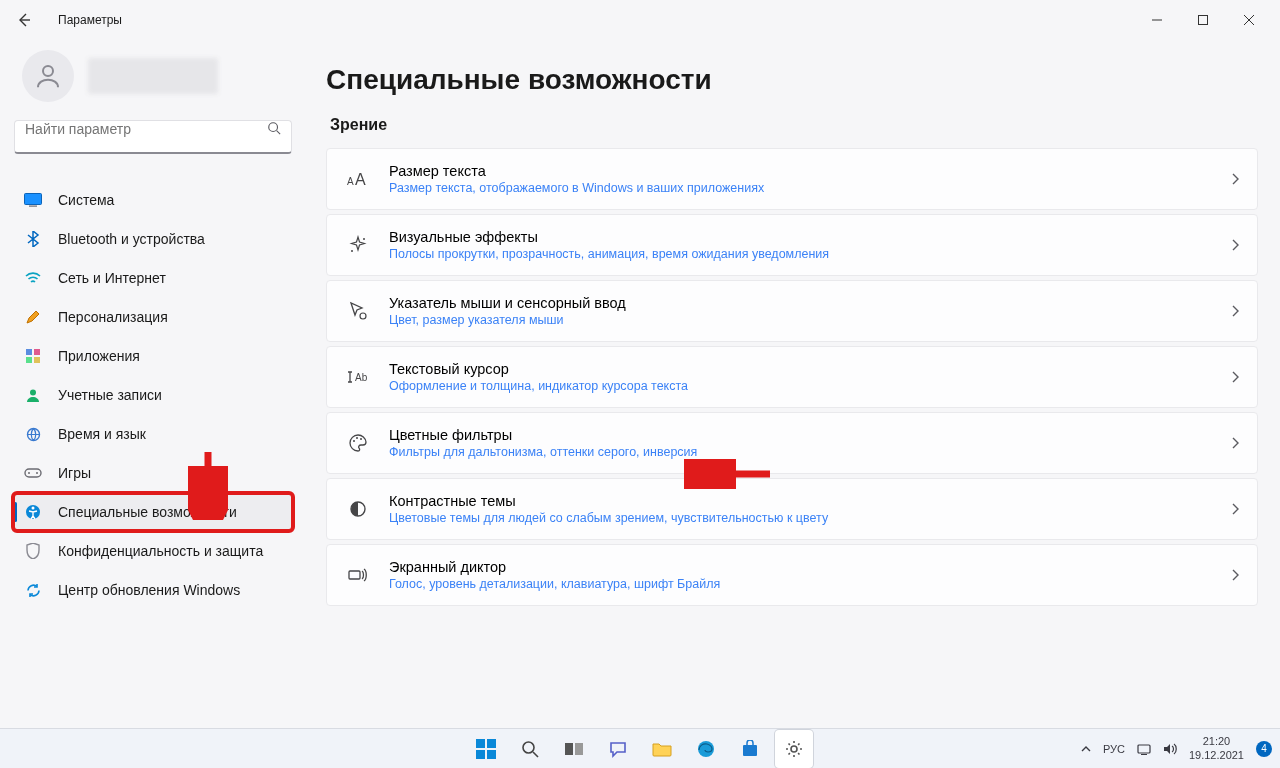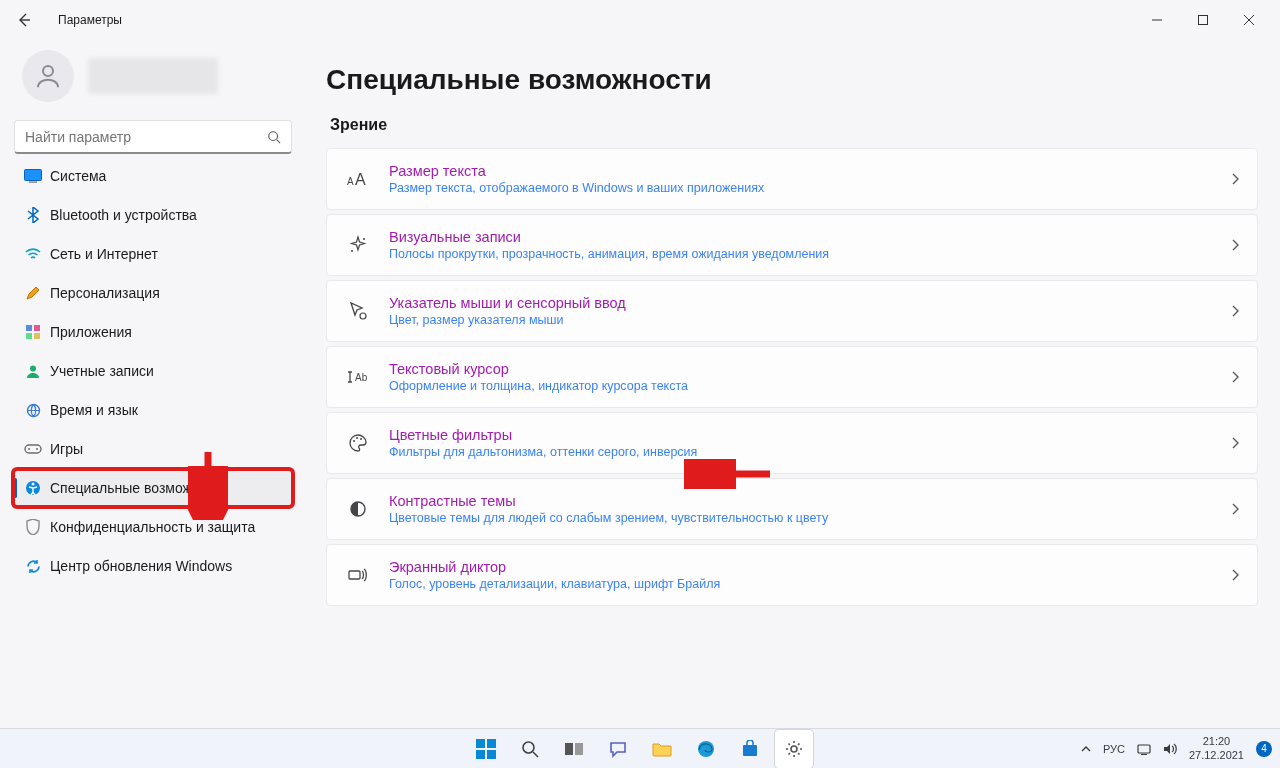--- a/index.html
+++ b/index.html
@@ -7,35 +7,35 @@
   .titlebar { display: flex; align-items: center; height: 40px; padding: 0 8px; }
   .back { width: 32px; height: 32px; display: flex; align-items: center; justify-content: center; color: #333; cursor: pointer; border-radius: 4px; }
   .app-title { font-size: 12px; margin-left: 18px; }
   .winctrls { margin-left: auto; display: flex; }
   .winbtn { width: 46px; height: 32px; display: flex; align-items: center; justify-content: center; color: #333; }
   .layout { display: flex; height: calc(100% - 40px - 40px); }
   .sidebar { width: 300px; padding: 4px 8px 0 14px; }
   .account { display: flex; align-items: center; gap: 14px; padding: 6px 4px 18px 8px; }
   .avatar { width: 52px; height: 52px; border-radius: 50%; background: #e9e9ed; display: flex; align-items: center; justify-content: center; color: #8a8a92; }
   .account-blur { width: 130px; height: 36px; background: #e6e6e9; filter: blur(2px); border-radius: 2px; }
-  .search { display: flex; align-items: center; background: #fff; border: 1px solid #e0e0e4; border-bottom: 2px solid #8a8a92; border-radius: 4px; height: 34px; padding: 0 10px; margin-bottom: 4px; }
+  .search { display: flex; align-items: flex-start; background: #fff; border: 1px solid #e0e0e4; border-bottom: 2px solid #8a8a92; border-radius: 4px; height: 34px; padding: 0 10px; margin-bottom: 28px; }
   .search input { border: none; outline: none; flex: 1; font-size: 14px; background: transparent; }
   .nav { list-style: none; }
-  .nav li { display: flex; align-items: center; gap: 8px; height: 36px; padding: 0 10px; border-radius: 4px; font-size: 14px; cursor: pointer; margin-bottom: 3px; position: relative; }
+  .nav li { display: flex; align-items: center; gap: 16px; height: 36px; padding: 0 10px; border-radius: 4px; font-size: 14px; cursor: pointer; margin-bottom: 3px; position: relative; }
   .nav li.active { background: #ededf0; }
   .nav li.active::before { content: ""; position: absolute; left: 0; top: 8px; bottom: 8px; width: 3px; background: #0067c0; border-radius: 3px; }
   .nav .icon { width: 18px; height: 18px; display: flex; align-items: center; justify-content: center; font-size: 14px; }
   .nav li .highlight { position: absolute; inset: -3px; border: 4px solid #e01b1b; border-radius: 6px; pointer-events: none; }
   .main { flex: 1; padding: 24px 22px 0 26px; overflow-y: auto; }
   .page-title { font-size: 28px; font-weight: 600; margin-bottom: 20px; }
   .section-title { font-size: 16px; font-weight: 600; margin: 0 0 14px 4px; }
   .card { background: #fdfdfe; border: 1px solid #e9e9ec; border-radius: 4px; display: flex; align-items: center; padding: 14px 18px; margin-bottom: 4px; cursor: pointer; position: relative; }
   .card .cicon { width: 26px; height: 26px; display: flex; align-items: center; justify-content: center; color: #464648; margin-right: 18px; }
   .card .ctext { flex: 1; }
-  .card .ctitle { font-size: 14.5px; color: #a21caf; margin-bottom: 2px; }
+  .card .ctitle { font-size: 14.5px; color: #000000; margin-bottom: 2px; }
   .card .cdesc { font-size: 12.5px; color: #3b82f6; }
   .card .chev { color: #5a5a60; }
   .card .highlight { position: absolute; top: -3px; left: -3px; width: 350px; height: calc(100% + 6px); border: 4px solid #e01b1b; border-radius: 6px; pointer-events: none; }
   
   .arrow { position: absolute; pointer-events: none; }
   .taskbar { position: absolute; bottom: 0; left: 0; right: 0; height: 40px; background: #f0f3f9; border-top: 1px solid #d8dbe2; display: flex; align-items: center; }
   .taskbar-center { margin: 0 auto; display: flex; gap: 6px; }
   .taskbar-center .tb { width: 38px; height: 38px; display: flex; align-items: center; justify-content: center; border-radius: 4px; }
   .taskbar-center .tb.active { background: #fff; box-shadow: 0 0 0 1px #d0d4dc; }
   .tray { position: absolute; right: 8px; display: flex; align-items: center; gap: 12px; font-size: 11px; color: #3a3a42; }
@@ -219,21 +219,21 @@
 
     <div class="card">
       <span class="cicon">
           <svg width="20" height="20" viewBox="0 0 20 20">
             <path d="M10 2l1.5 5 5 1.5-5 1.5L10 15l-1.5-5-5-1.5 5-1.5L10 2z" fill="none" stroke="currentColor" stroke-width="1.2"></path>
             <circle cx="16" cy="4" r="1" fill="currentColor"></circle>
             <circle cx="4" cy="16" r="1" fill="currentColor"></circle>
           </svg>
         </span>
       <div class="ctext">
-          <div class="ctitle">Визуальные записи</div>
+          <div class="ctitle">Визуальные эффекты</div>
           <div class="cdesc">Полосы прокрутки, прозрачность, анимация, время ожидания уведомления</div>
         </div>
       <span class="chev">
           <svg width="8" height="12" viewBox="0 0 8 12">
             <path d="M2 1l5 5-5 5" fill="none" stroke="currentColor" stroke-width="1.4"></path>
           </svg>
         </span>
     </div>
 
     <div class="card">
@@ -413,17 +413,17 @@
         </svg>
       </span>
     <span>
         <svg width="14" height="12" viewBox="0 0 14 12">
           <path d="M1 4h3l3-3v10l-3-3H1V4z" fill="currentColor"></path>
           <path d="M9 3c2 1 2 5 0 6M11 1c3 2 3 8 0 10" fill="none" stroke="currentColor" stroke-width="1.2"></path>
         </svg>
       </span>
     <div class="dt">
       <div>21:20</div>
-      <div>27.12.2021</div>
+      <div>19.12.2021</div>
     </div>
     <div class="notif">4</div>
   </div>
 </div>
 
 </body></html>

